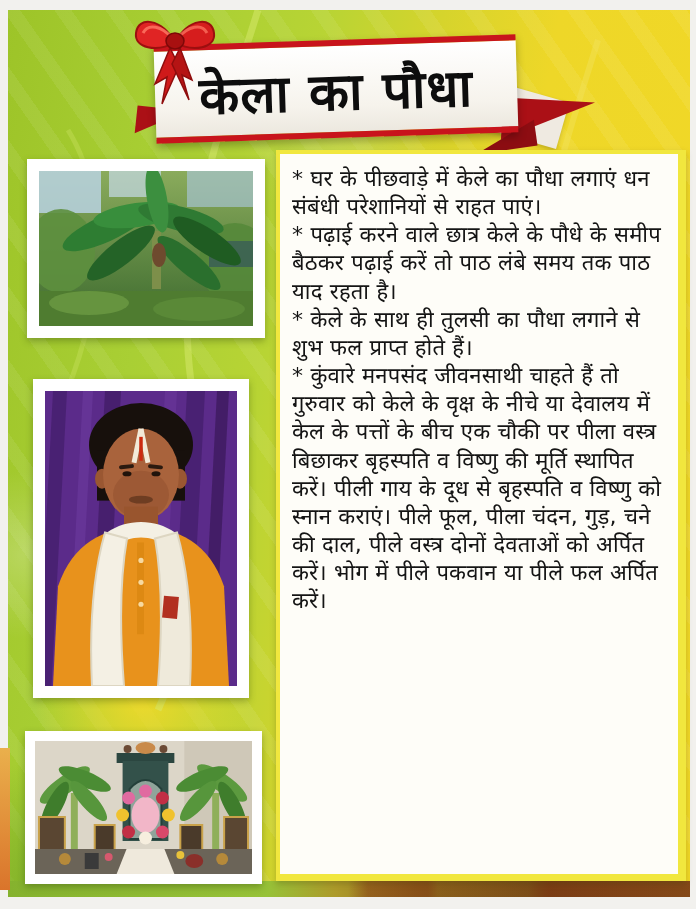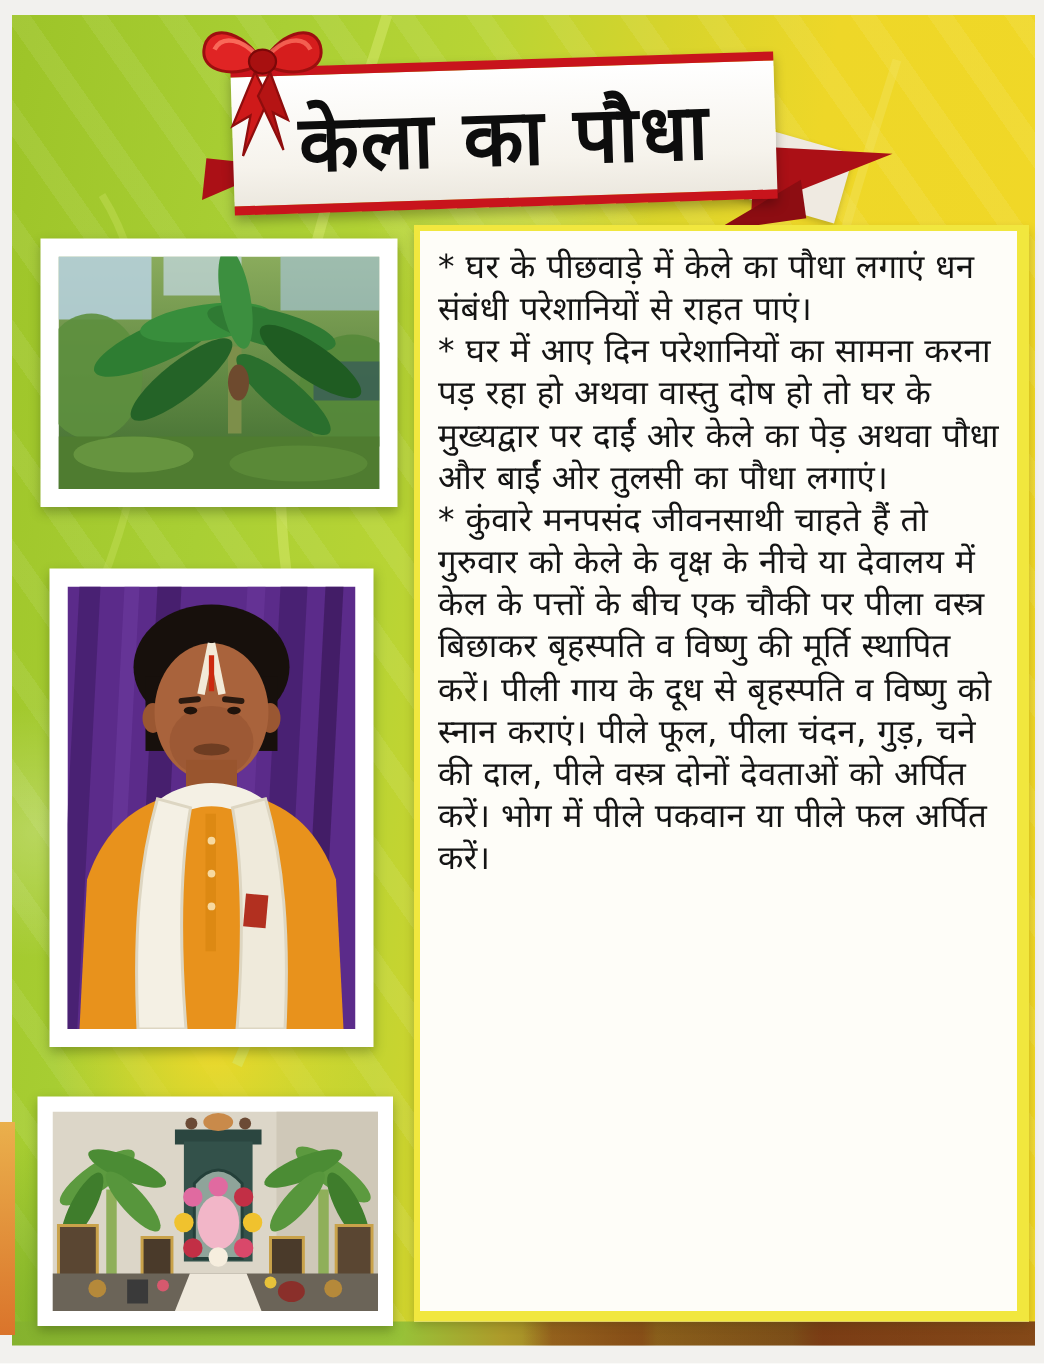--- a/index.html
+++ b/index.html
@@ -212,17 +212,18 @@
       <rect x="50" y="112" width="14" height="16" fill="#3a3a3a"></rect>
       <ellipse cx="160" cy="120" rx="9" ry="7" fill="#8a2f2a"></ellipse>
       <circle cx="188" cy="118" r="6" fill="#b5893a"></circle>
       <circle cx="74" cy="116" r="4" fill="#d6596e"></circle>
       <circle cx="146" cy="114" r="4" fill="#e8c23a"></circle>
     </svg>
   </figure>
 
   <div class="text-panel">
     <p>*  घर के पीछवाड़े में केले का पौधा लगाएं धन संबंधी परेशानियों से राहत पाएं।</p>
-    <p>* घर में आए दिन परेशानियों का सामना करना पड़ रहा हो अथवा वास्तु दोष हो तो घर के मुख्यद्वार पर दाईं ओर केले का पेड़ अथवा पौधा और बाईं ओर तुलसी का पौधा लगाएं।</p>
+    <p>* पढ़ाई करने वाले छात्र केले के पौधे के समीप बैठकर पढ़ाई करें तो पाठ लंबे समय तक पाठ याद रहता है।</p>
+    <p>* केले के साथ ही तुलसी का पौधा लगाने से शुभ फल प्राप्त होते हैं।</p>
     <p>* कुंवारे मनपसंद जीवनसाथी चाहते हैं तो गुरुवार को केले के वृक्ष के नीचे या देवालय में केल के पत्तों के बीच एक चौकी पर पीला वस्त्र बिछाकर बृहस्पति व विष्णु की मूर्ति स्थापित करें। पीली गाय के दूध से बृहस्पति व विष्णु को स्नान कराएं। पीले फूल, पीला चंदन, गुड़, चने की दाल, पीले वस्त्र दोनों देवताओं को अर्पित करें। भोग में पीले पकवान या पीले फल अर्पित करें।</p>
   </div>
 
 </div>
 
 </body></html>

